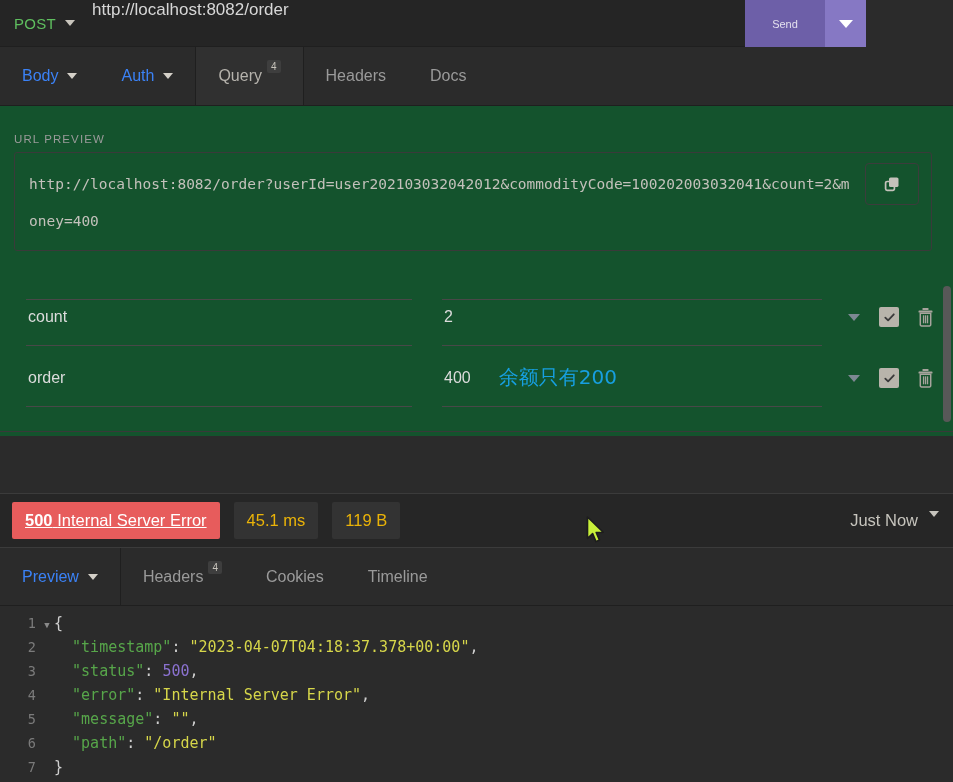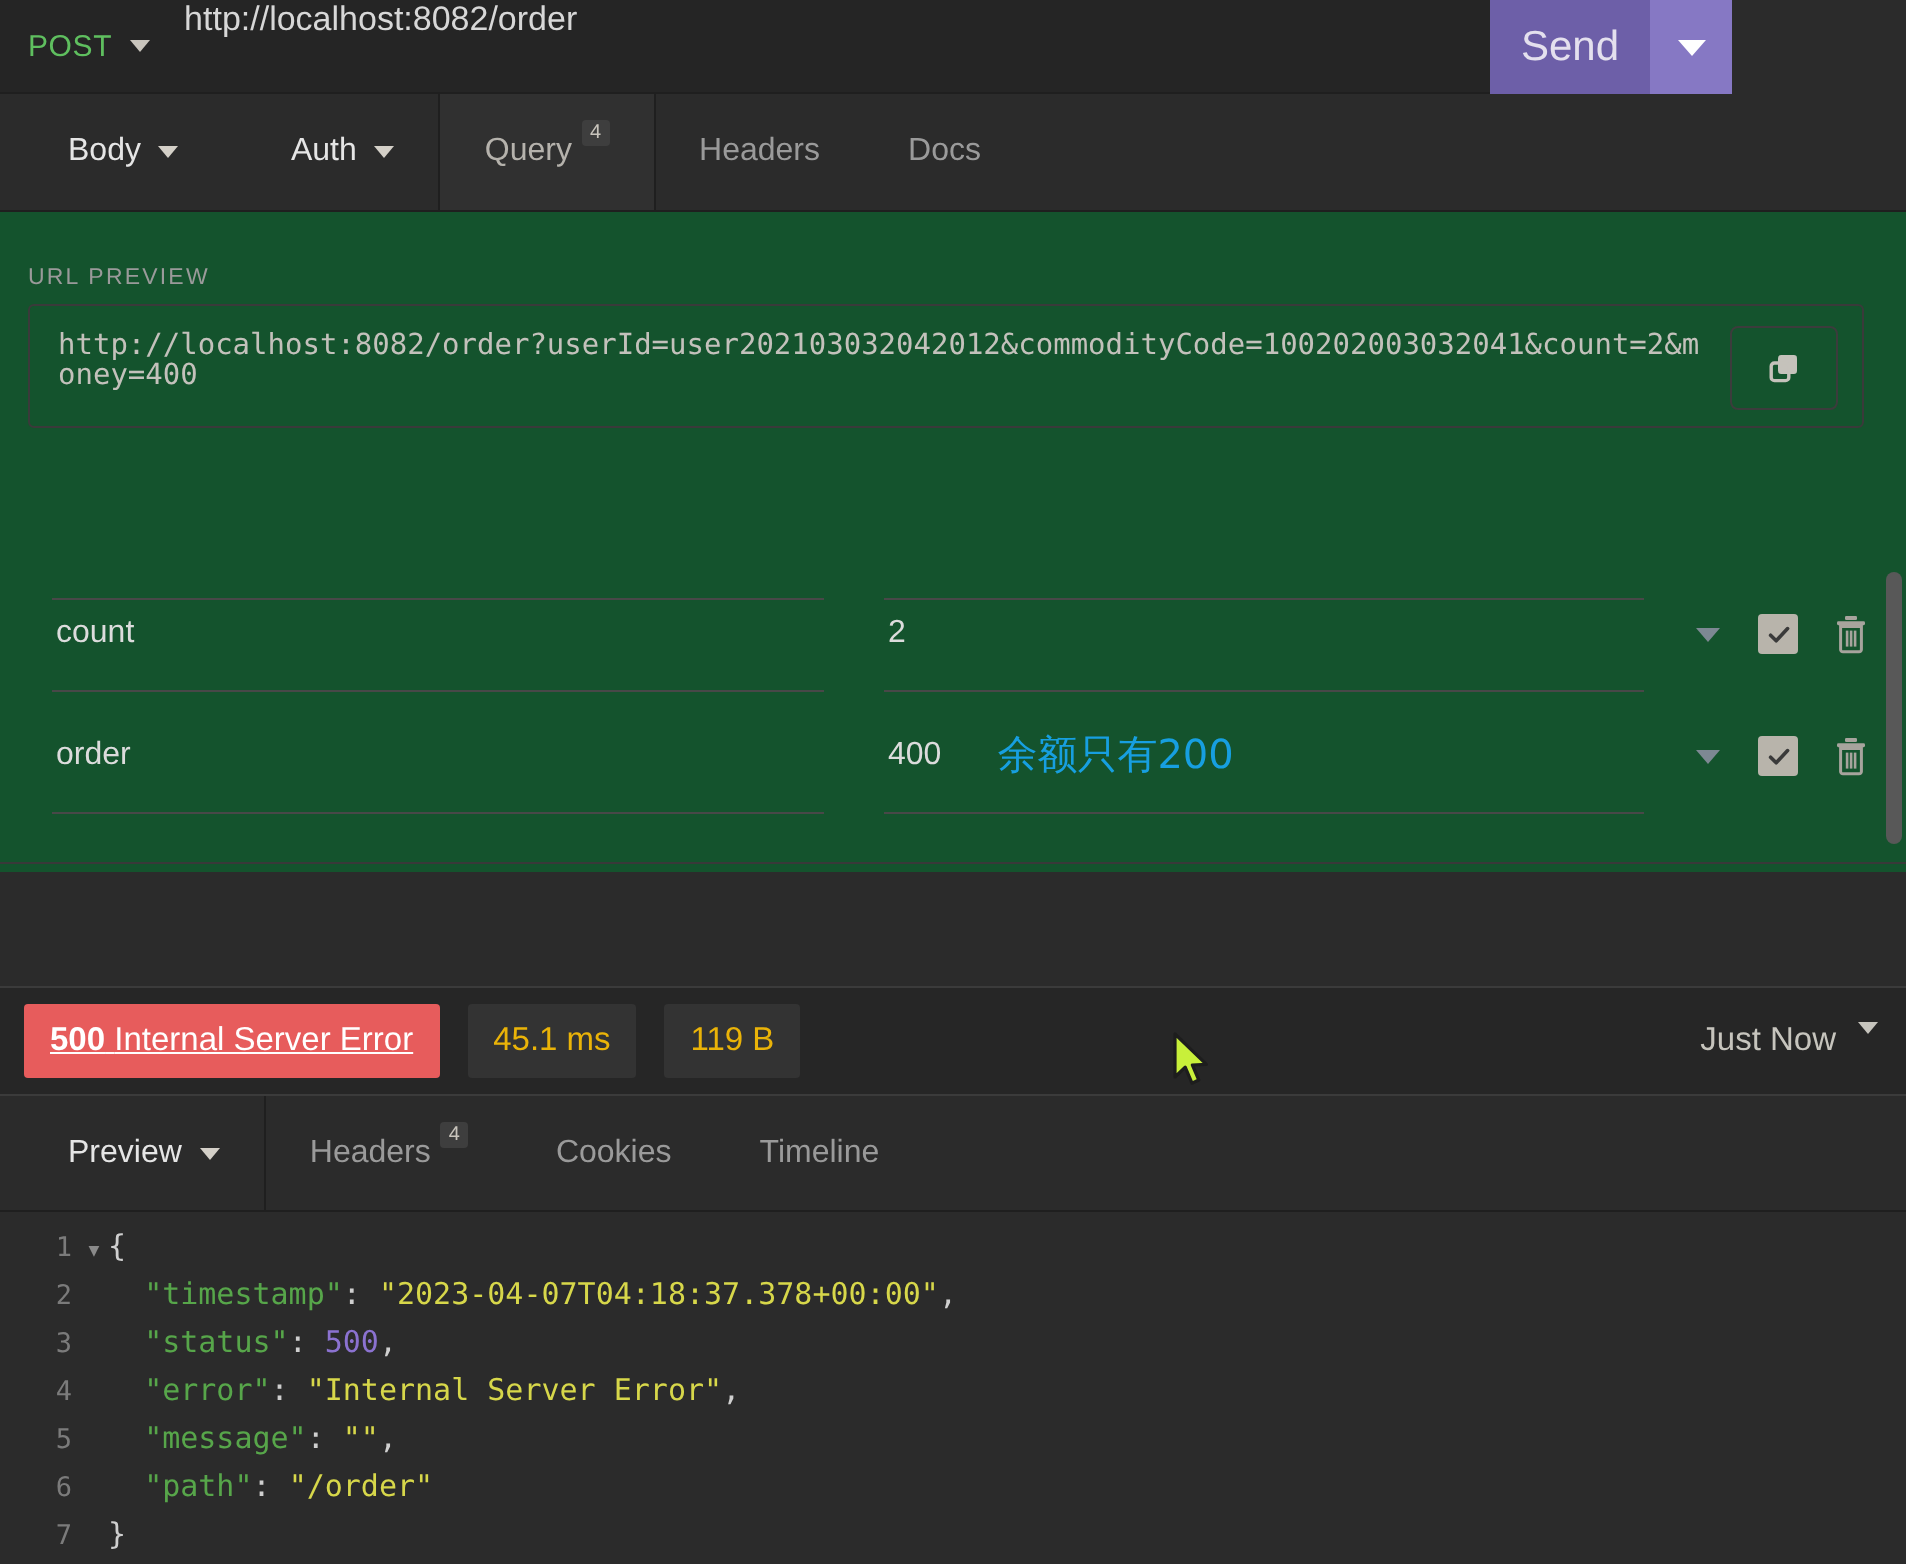--- a/index.html
+++ b/index.html
@@ -58,21 +58,21 @@
     color: #d7d7d7;
     padding-left: 11px;
     white-space: nowrap;
     overflow: hidden;
     cursor: text;
   }
   .send-btn {
     width: 80px; height: 47px;
     background: #6d5fa8;
     color: #e4e0ee;
-    font-size: 21px;
+    font-size: 11px;
     display: flex;
     align-items: center;
     justify-content: center;
     cursor: pointer;
   }
   .send-caret-btn {
     width: 41px; height: 47px;
     background: #8678c4;
     display: flex;
     align-items: center;
@@ -100,21 +100,21 @@
   .rtab {
     display: flex;
     align-items: center;
     gap: 9px;
     padding: 0 22px;
     font-size: 16px;
     color: #9a9a9a;
     cursor: pointer;
     background: #2b2b2b;
   }
-  .rtab.dropdownish { color: #e5e5e5; margin-left: 12px; }
+  .rtab.dropdownish { color: #3b82f6; }
   .rtab.active {
     background: #303030;
     border-left: 1px solid #1f1f1f;
     border-right: 1px solid #1f1f1f;
     color: #b5b2ac;
   }
   .rtab .caret { border-top-color: #d4d0c8; }
   .tab-badge {
     font-size: 10px;
     color: #c8c4bc;
@@ -151,21 +151,21 @@
     border-radius: 3px;
     box-sizing: border-box;
     display: flex;
     align-items: flex-start;
   }
   .url-preview-text {
     flex: 1;
     padding: 13px 12px 10px 14px;
     font-family: "DejaVu Sans Mono", "Liberation Mono", monospace;
     font-size: 14.5px;
-    line-height: 15px;
+    line-height: 37px;
     color: #c3c1bb;
     word-break: break-all;
     cursor: text;
   }
   .copy-btn {
     width: 52px; height: 40px;
     margin: 10px 12px 0 0;
     border: 1px solid #3c3c3c;
     border-radius: 4px;
     display: flex;

